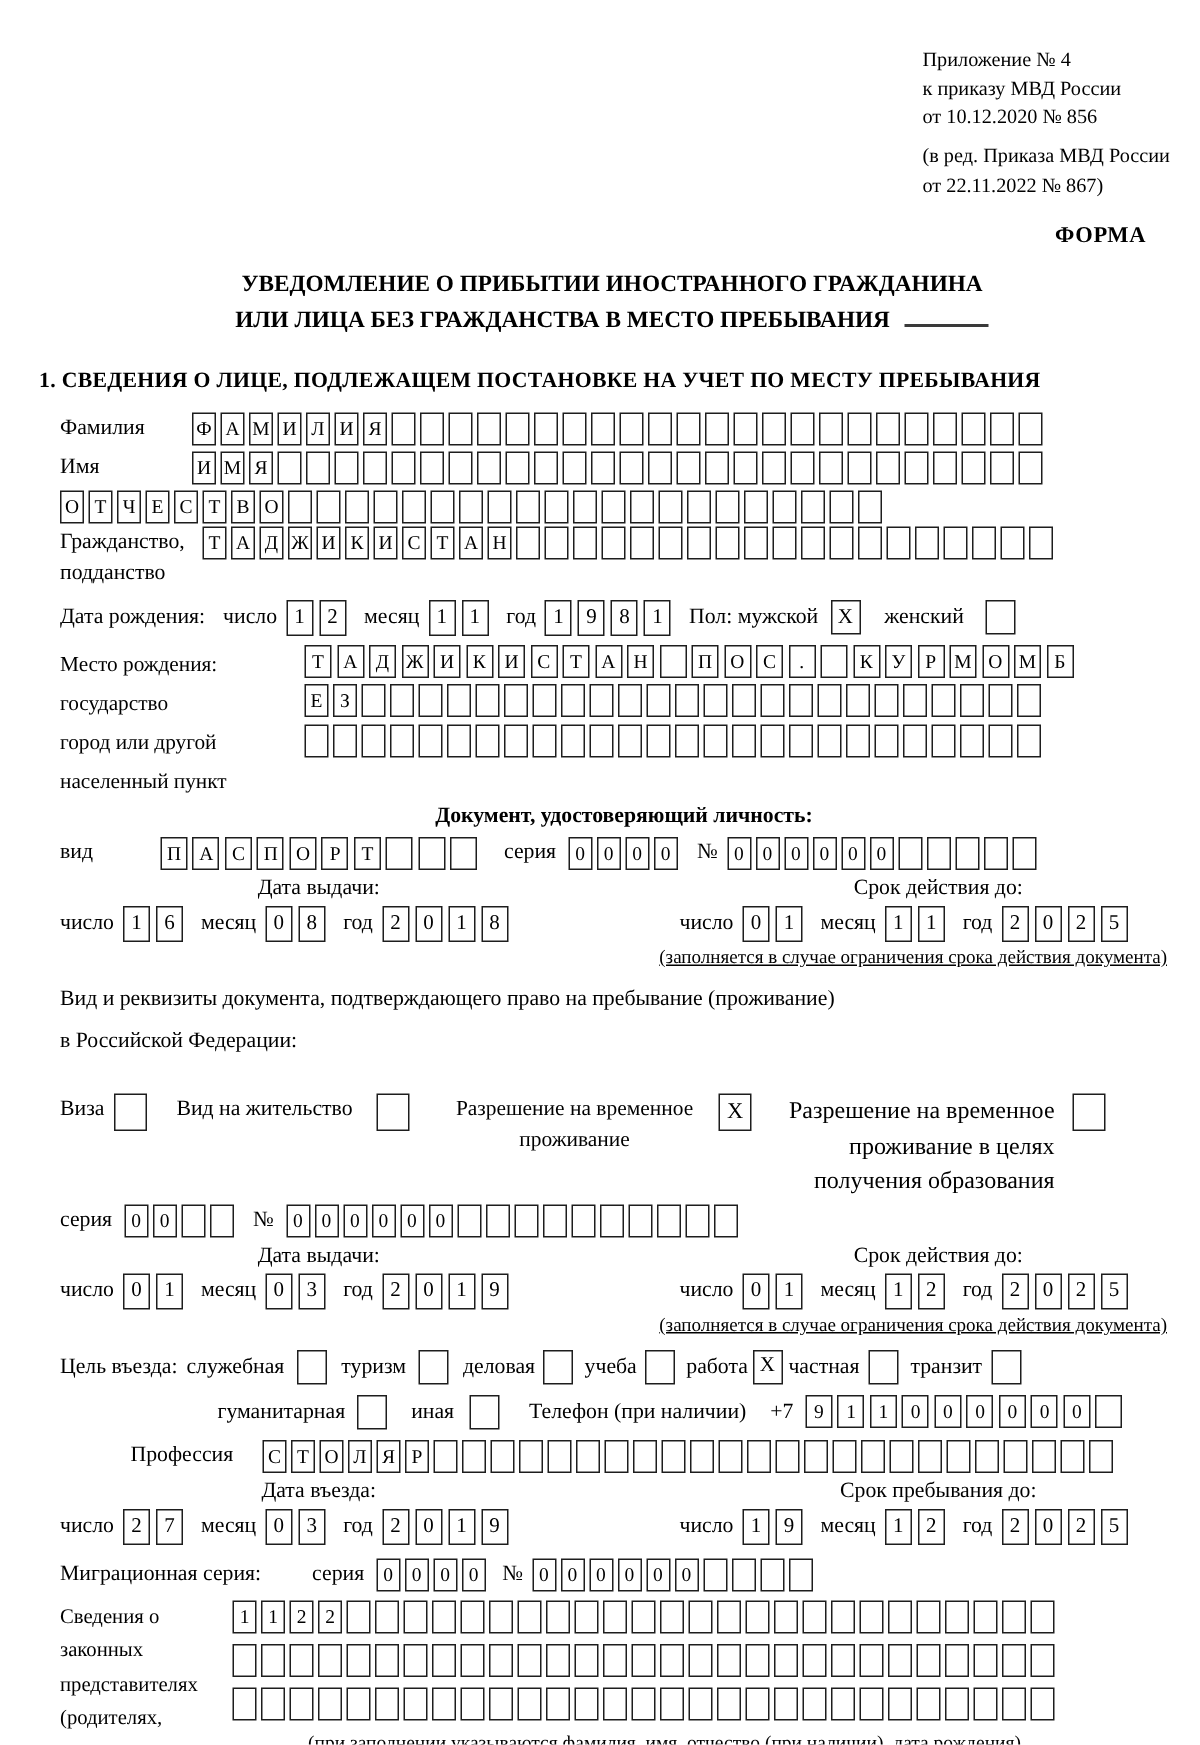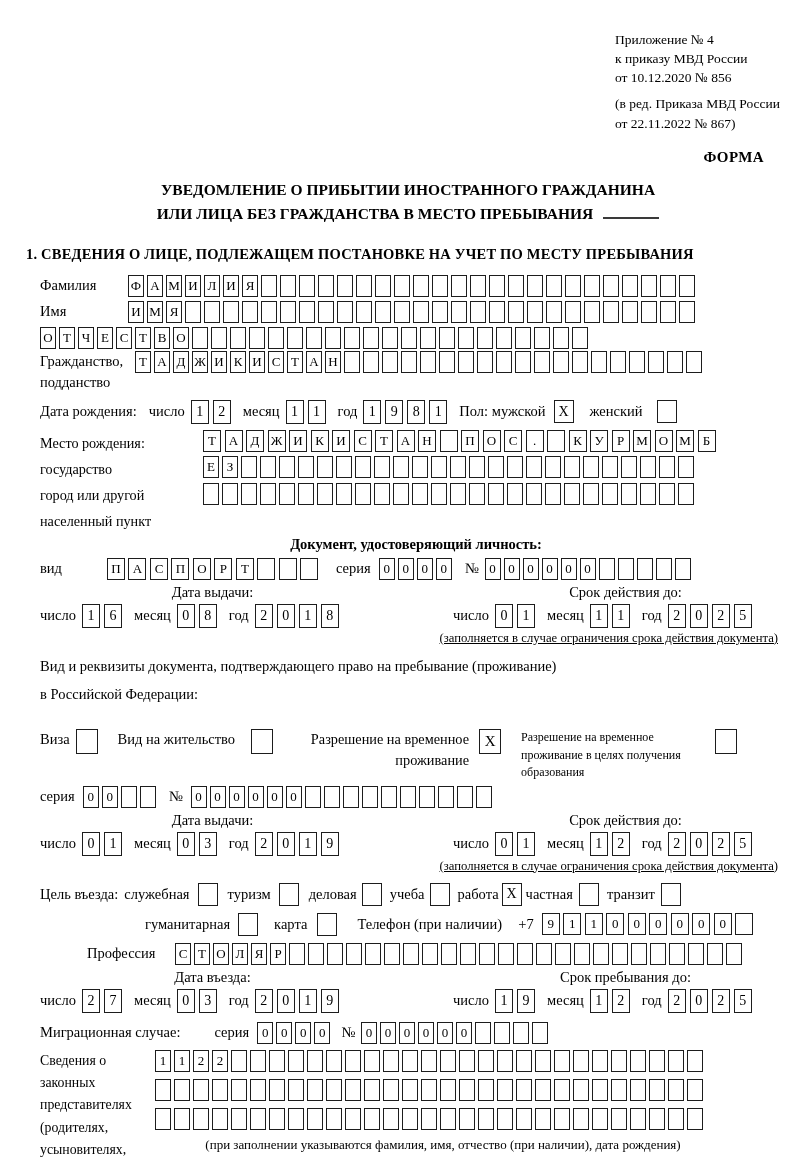--- a/index.html
+++ b/index.html
@@ -66,22 +66,22 @@
   .dp { display: flex; padding-left: 40px; margin-top: 4px; }
   .dp-col { width: 345px; flex-shrink: 0; }
   .dp-col.right { margin-left: 68px; }
   .dp-head { text-align: center; font-size: 14.5px; margin-bottom: 3px; }
   .dp-row { display: flex; align-items: center; }
   .note { text-align: right; font-size: 12.7px; margin-top: 3px; padding-right: 22px; text-decoration: underline; }
 
   .para { font-size: 14.5px; margin-top: 10px; line-height: 1.5; }
 
   .r-permits { margin-top: 24px; align-items: flex-start; }
-  .wrap2 { width: 172px; text-align: right; font-size: 14.3px; line-height: 1.45; }
-  .wrap3 { width: 182px; text-align: left; font-size: 12px; line-height: 1.45; }
+  .wrap2 { width: 172px; text-align: center; font-size: 14.3px; line-height: 1.45; }
+  .wrap3 { width: 182px; text-align: right; font-size: 16px; line-height: 1.45; }
 
   .r-pseries { margin-top: 4px; }
   .r-purpose { margin-top: 9px; }
   .r-human { margin-top: 7px; padding-left: 105px; }
   .r-prof { margin-top: 7px; justify-content: center; }
   .r-migr { margin-top: 9px; }
 
   .reps { margin-top: 6px; display: flex; align-items: flex-start; }
   .reps-lbl { width: 115px; flex-shrink: 0; font-size: 13.8px; line-height: 1.62; }
   .reps-rows .cells { margin-bottom: 7px; }
@@ -578,21 +578,21 @@
       <span class="cb small">X</span>
       <span class="lbl" style="margin-left:4px;margin-right:6px">частная</span>
       <span class="cb small"></span>
       <span class="lbl ml8" style="margin-right:6px">транзит</span>
       <span class="cb small"></span>
     </div>
 
     <div class="frow r-human">
       <span class="lbl" style="margin-right:8px">гуманитарная</span>
       <span class="cb small"></span>
-      <span class="lbl ml16" style="margin-right:10px">карта</span>
+      <span class="lbl ml16" style="margin-right:10px">иная</span>
       <span class="cb small"></span>
       <span class="lbl ml20">Телефон (при наличии)</span>
       <span class="lbl ml16" style="margin-right:8px">+7</span>
       <span class="cells wide">
           <span class="cell">9</span>
           <span class="cell">1</span>
           <span class="cell">1</span>
           <span class="cell">0</span>
           <span class="cell">0</span>
           <span class="cell">0</span>
@@ -683,21 +683,21 @@
             <span class="cell">2</span>
             <span class="cell">5</span>
           </span>
       </div>
     </div>
   </div>
 
   <div class="content">
 
     <div class="frow r-migr">
-      <span class="lbl" style="margin-right:34px">Миграционная случае:</span>
+      <span class="lbl" style="margin-right:34px">Миграционная серия:</span>
       <span class="lbl mr">серия</span>
       <span class="cells">
           <span class="cell">0</span>
           <span class="cell">0</span>
           <span class="cell">0</span>
           <span class="cell">0</span>
         </span>
       <span class="lbl ml8" style="margin-right:6px">№</span>
       <span class="cells">
           <span class="cell">0</span>

